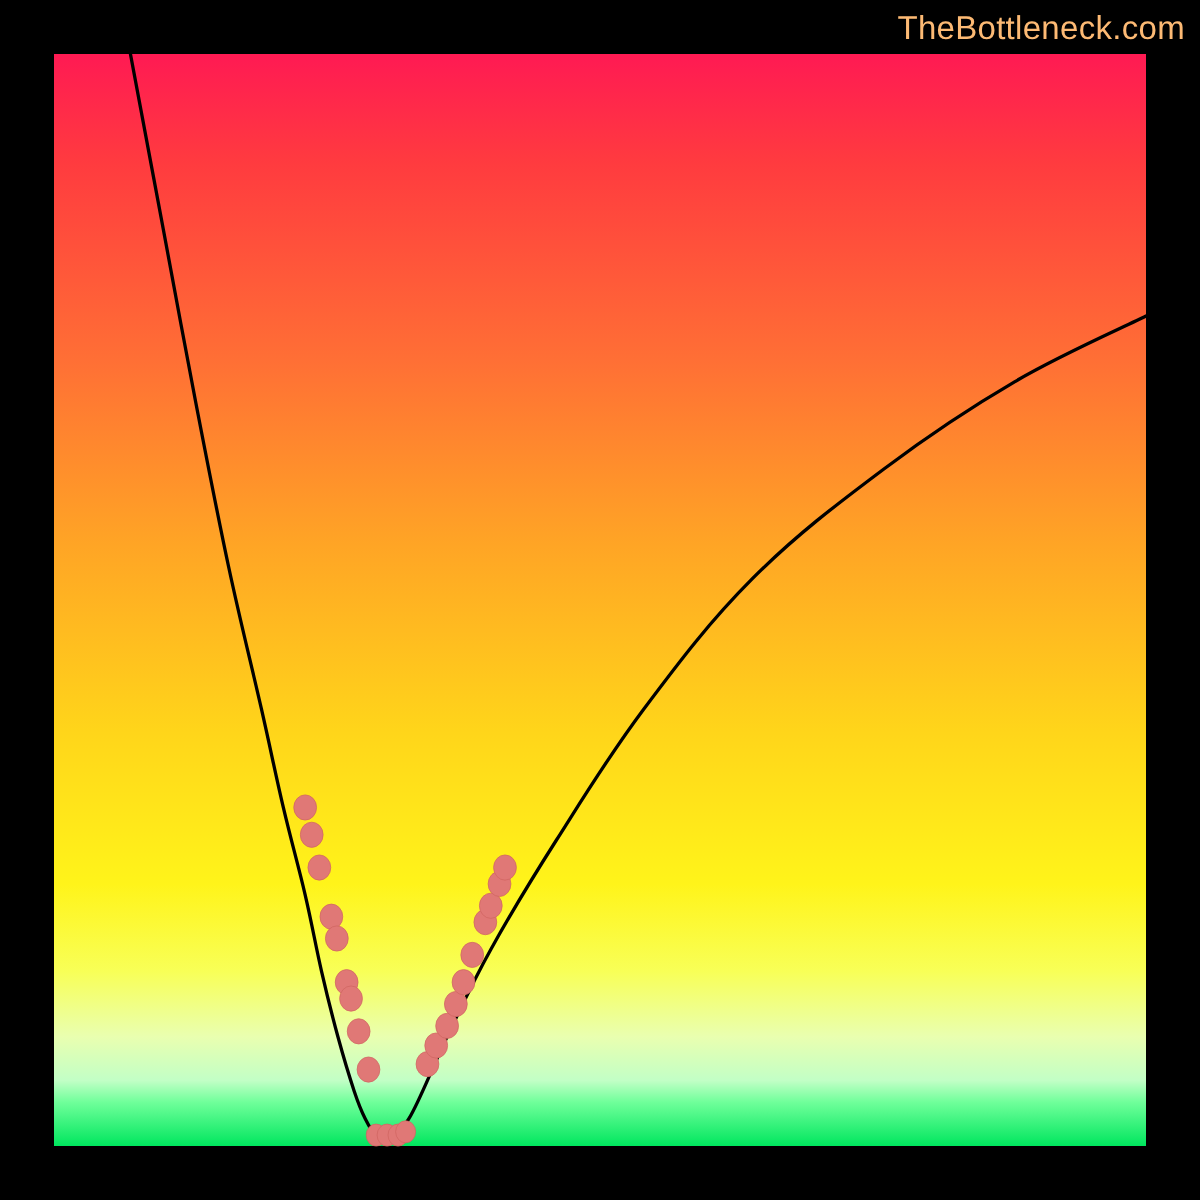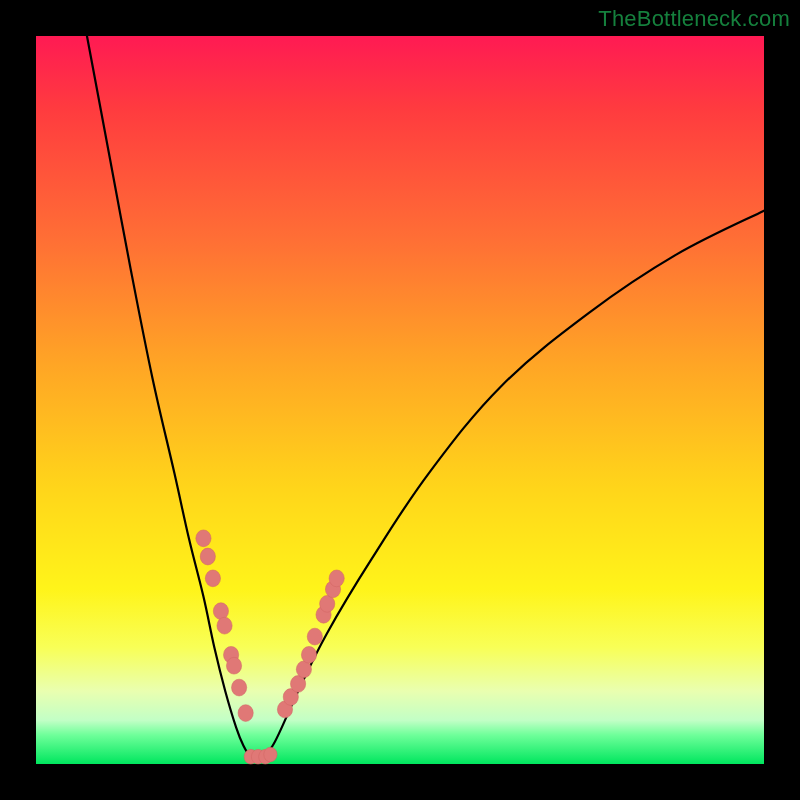--- a/index.html
+++ b/index.html
@@ -35,21 +35,21 @@
       #e9ffb0 90%,
       #c2ffc6 94%,
       #6fff9a 96%,
       #00e65e 100%
     );
   }
   .watermark {
     position: absolute;
     top: 6px;
     right: 10px;
-    color: #15803d;
+    color: #fdba74;
     font-size: 22px;
     font-weight: 500;
     letter-spacing: 0.2px;
     user-select: none;
   }
   svg.curve {
     position: absolute;
     left: 0; top: 0;
     width: 728px;
     height: 728px;

